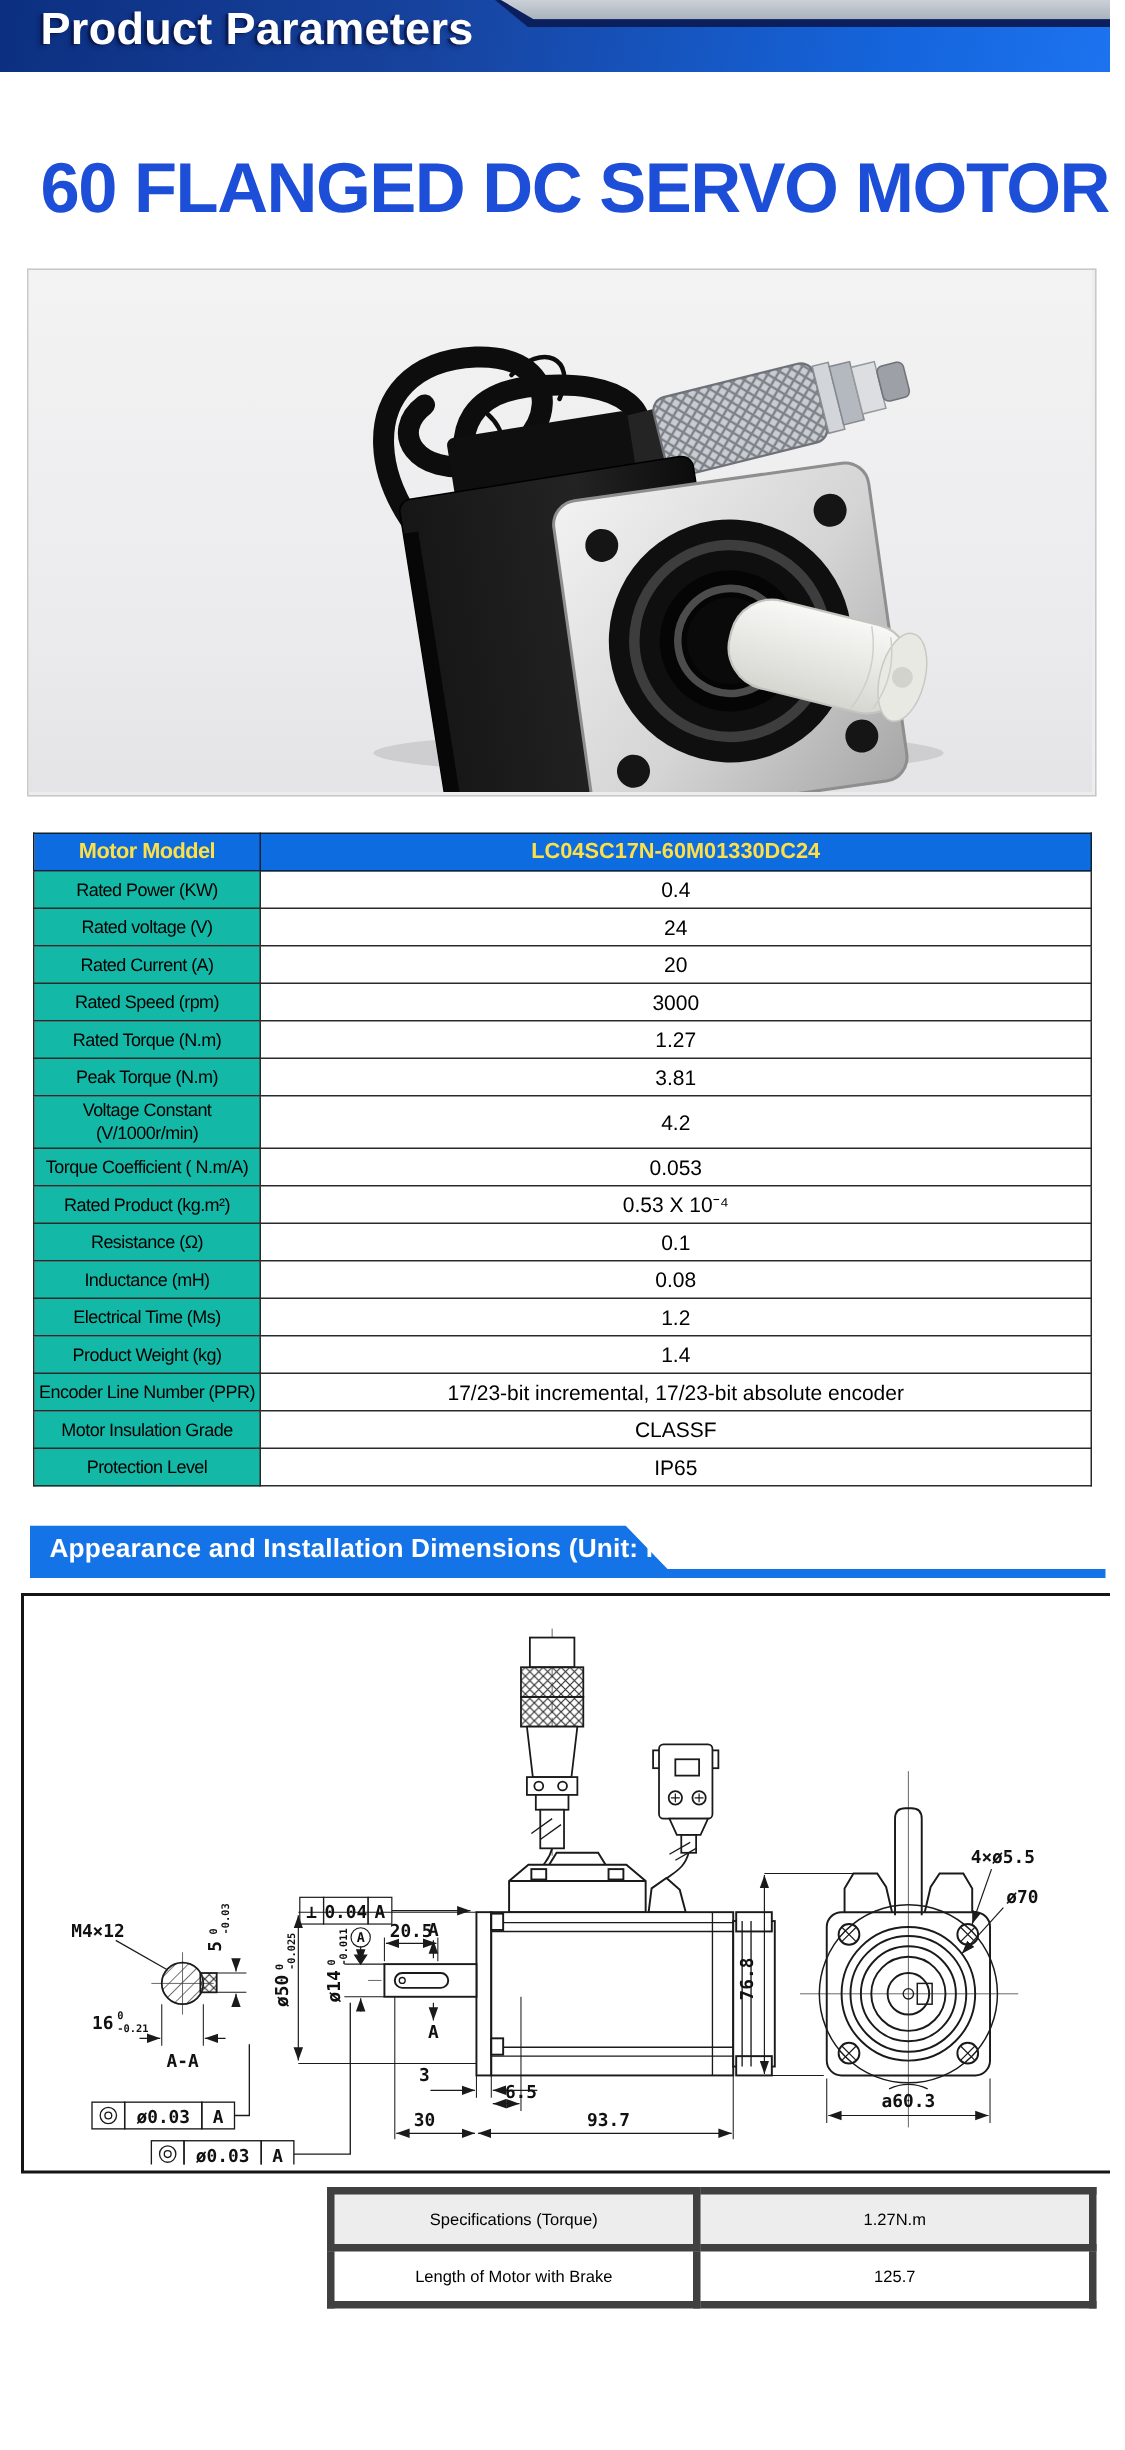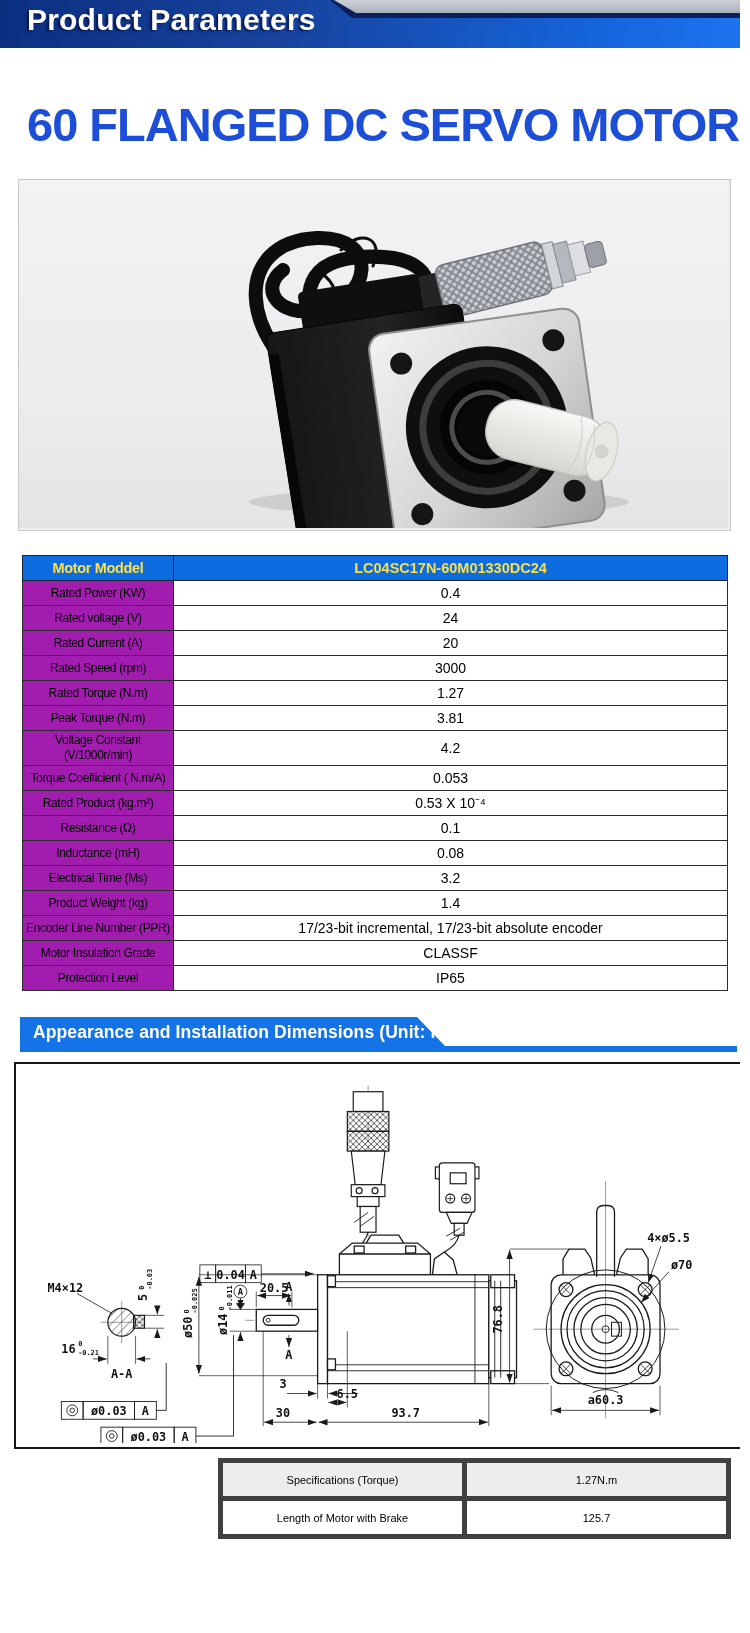--- a/index.html
+++ b/index.html
@@ -24,21 +24,21 @@
 
   
   .photo{position:absolute;left:18px;top:179px;width:711px;height:350px;
          border:1px solid #c8c8c8;background:#ededef;}
 
   
   table.spec{position:absolute;left:22px;top:555px;width:706px;border-collapse:collapse;
              table-layout:fixed;}
   table.spec td{border:1px solid #2a2a2a;text-align:center;color:#000;
                 font-size:14px;height:20px;line-height:15px;padding:2px 2px;}
-  table.spec td.lbl{width:146px;background:#a21caf;font-size:12px;letter-spacing:-0.35px;
+  table.spec td.lbl{width:146px;background:#14b8a6;font-size:12px;letter-spacing:-0.35px;
                     white-space:pre-line;}
   table.spec tr.hdr td{background:#0d6ce0;color:#fde047;font-size:14.5px;font-weight:bold;
                        border-color:#123;}
 
   
   .banner2{position:absolute;left:0;top:1017px;width:750px;height:36px;}
   .banner2 h2{position:absolute;left:33px;top:5px;margin:0;color:#fff;
               font-size:17.5px;font-weight:bold;letter-spacing:.1px;}
 
   
@@ -202,21 +202,21 @@
       <td class="val">0.1</td>
     </tr>
 
     <tr>
       <td class="lbl">Inductance (mH)</td>
       <td class="val">0.08</td>
     </tr>
 
     <tr>
       <td class="lbl">Electrical Time (Ms)</td>
-      <td class="val">3.2</td>
+      <td class="val">1.2</td>
     </tr>
 
     <tr>
       <td class="lbl">Product Weight (kg)</td>
       <td class="val">1.4</td>
     </tr>
 
     <tr>
       <td class="lbl">Encoder Line Number (PPR)</td>
       <td class="val">17/23-bit incremental, 17/23-bit absolute encoder</td>

